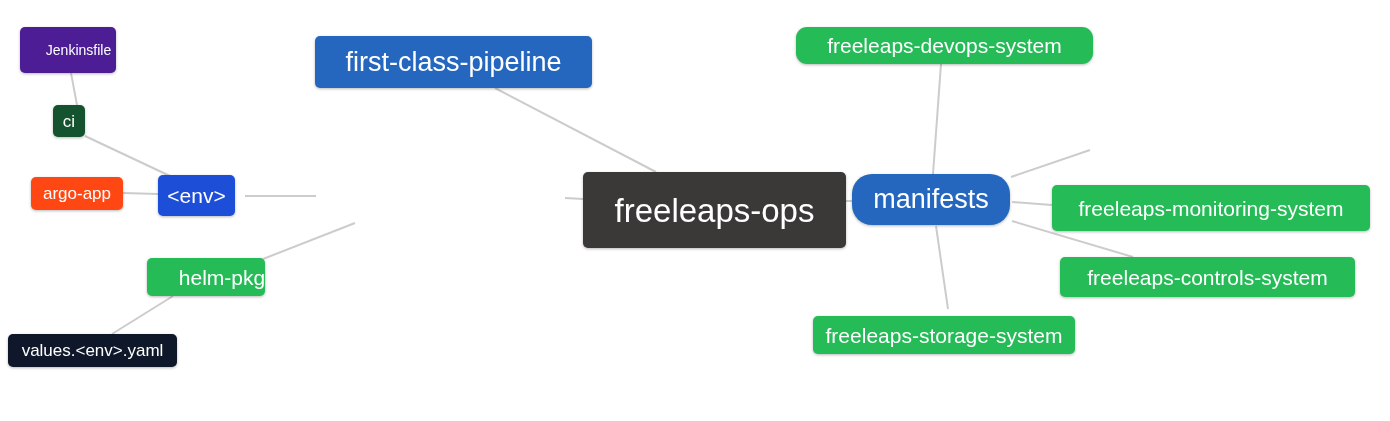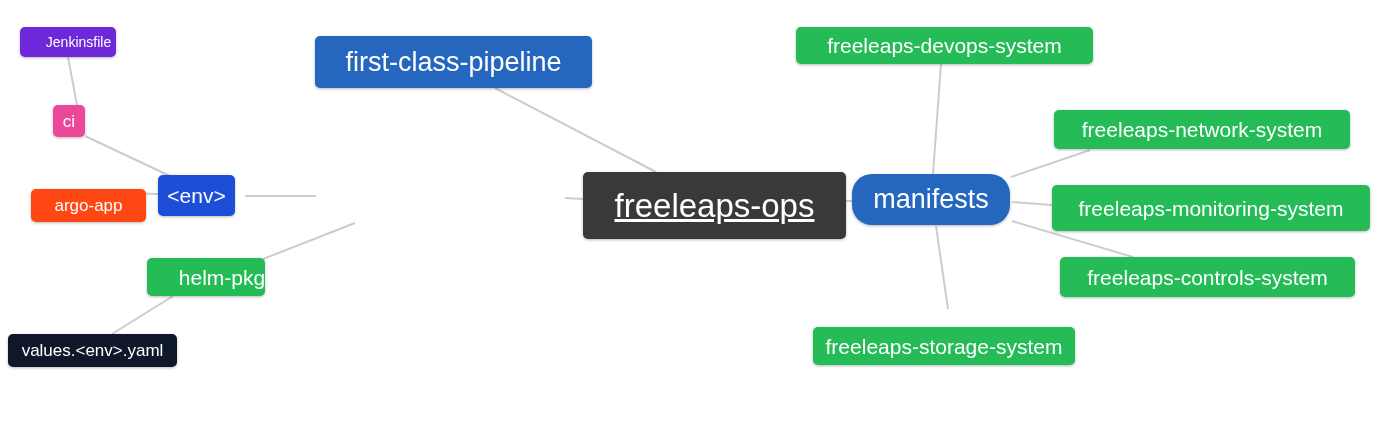--- a/index.html
+++ b/index.html
@@ -55,27 +55,26 @@
       <line x1="565" y1="198" x2="583" y2="199" stroke="#cccccc" stroke-width="2"></line>
       <line x1="495" y1="88" x2="656" y2="172" stroke="#cccccc" stroke-width="2"></line>
       <line x1="846" y1="201" x2="852" y2="201" stroke="#cccccc" stroke-width="2"></line>
       <line x1="941" y1="64" x2="933" y2="174" stroke="#cccccc" stroke-width="2"></line>
       <line x1="1011" y1="177" x2="1090" y2="150" stroke="#cccccc" stroke-width="2"></line>
       <line x1="1012" y1="202" x2="1052" y2="205" stroke="#cccccc" stroke-width="2"></line>
       <line x1="1012" y1="221" x2="1133" y2="257" stroke="#cccccc" stroke-width="2"></line>
       <line x1="936" y1="226" x2="948" y2="309" stroke="#cccccc" stroke-width="2"></line>
     </svg>
 
-<div class="node lv0" style="left: 583px; top: 172px; width: 263px; height: 67px; background: rgb(59, 56, 56); text-decoration: underline;">freeleaps-ops</div>
+<div class="node lv0" style="left: 583px; top: 172px; width: 263px; height: 76px; background: rgb(59, 56, 56);">freeleaps-ops</div>
     <div class="node lv1" style="left: 315px; top: 36px; width: 277px; height: 52px; background: rgb(37, 103, 191); text-align: right;">first-class-pipeline</div>
     <div class="node lv1" style="left: 852px; top: 174px; width: 158px; height: 51px; background: rgb(37, 103, 191); border-radius: 20px;">manifests</div>
     <div class="node lv2" style="left: 158px; top: 175px; width: 77px; height: 41px; background: #1d4ed8;">&lt;env&gt;</div>
     <div class="node lv2" style="left: 147px; top: 258px; width: 118px; height: 38px; background: rgb(37, 188, 88); padding-left: 32px;">helm-pkg</div>
-    <div class="node lv3" style="left: 53px; top: 105px; width: 32px; height: 32px; background: #ec4899;">ci</div>
-    <div class="node lv3" style="left: 31px; top: 177px; width: 115px; height: 33px; background: rgb(255, 71, 19); margin-top: 12px;">argo-app</div>
-    <div class="node lv4" style="left: 20px; top: 27px; width: 96px; height: 30px; background: #6d28d9; padding-left: 21px;">Jenkinsfile</div>
+    <div class="node lv3" style="left: 53px; top: 105px; width: 32px; height: 32px; background: #14532d;">ci</div>
+    <div class="node lv3" style="left: 31px; top: 177px; width: 92px; height: 33px; background: rgb(255, 71, 19);">argo-app</div>
+    <div class="node lv4" style="left: 20px; top: 27px; width: 96px; height: 46px; background: #4c1d95; padding-left: 21px;">Jenkinsfile</div>
     <div class="node lv3" style="left: 8px; top: 334px; width: 169px; height: 33px; background: #0f172a;">values.&lt;env&gt;.yaml</div>
-    <div class="node lv2" style="left: 796px; top: 27px; width: 297px; height: 37px; background: rgb(37, 188, 88);">freeleaps-devops-system</div>
-    <div class="node lv2" style="left: 1054px; top: 110px; width: 296px; height: 39px; background: rgb(37, 188, 88);">freeleaps-network-system</div>
+    <div class="node lv2" style="left: 796px; top: 27px; width: 297px; height: 37px; background: rgb(37, 188, 88); border-radius: 11px;">freeleaps-devops-system</div>
     <div class="node lv2" style="left: 1052px; top: 185px; width: 318px; height: 46px; background: rgb(37, 188, 88);">freeleaps-monitoring-system</div>
     <div class="node lv2" style="left: 1060px; top: 257px; width: 295px; height: 40px; background: rgb(37, 188, 88);">freeleaps-controls-system</div>
-    <div class="node lv2" style="left: 813px; top: 327px; width: 262px; height: 38px; background: rgb(37, 188, 88);">freeleaps-storage-system</div>
+    <div class="node lv2" style="left: 813px; top: 316px; width: 262px; height: 38px; background: rgb(37, 188, 88);">freeleaps-storage-system</div>
   </div>
 
 </body></html>

